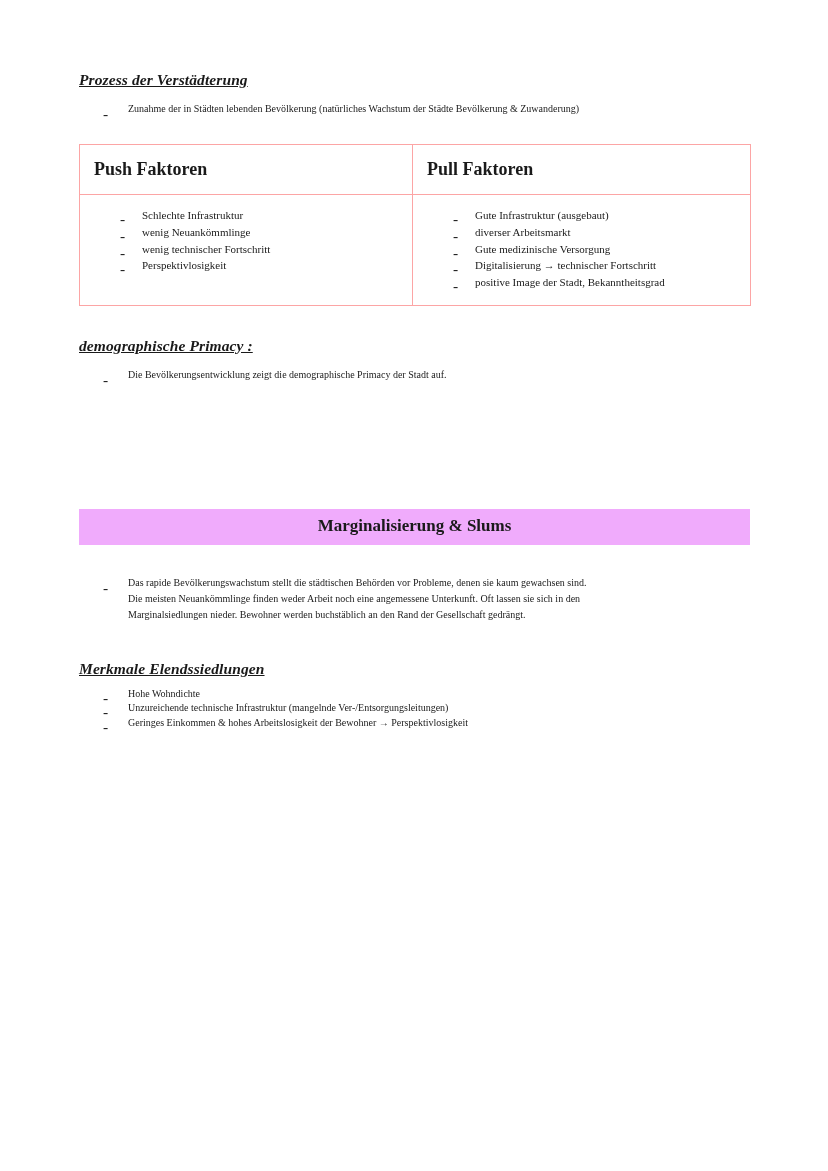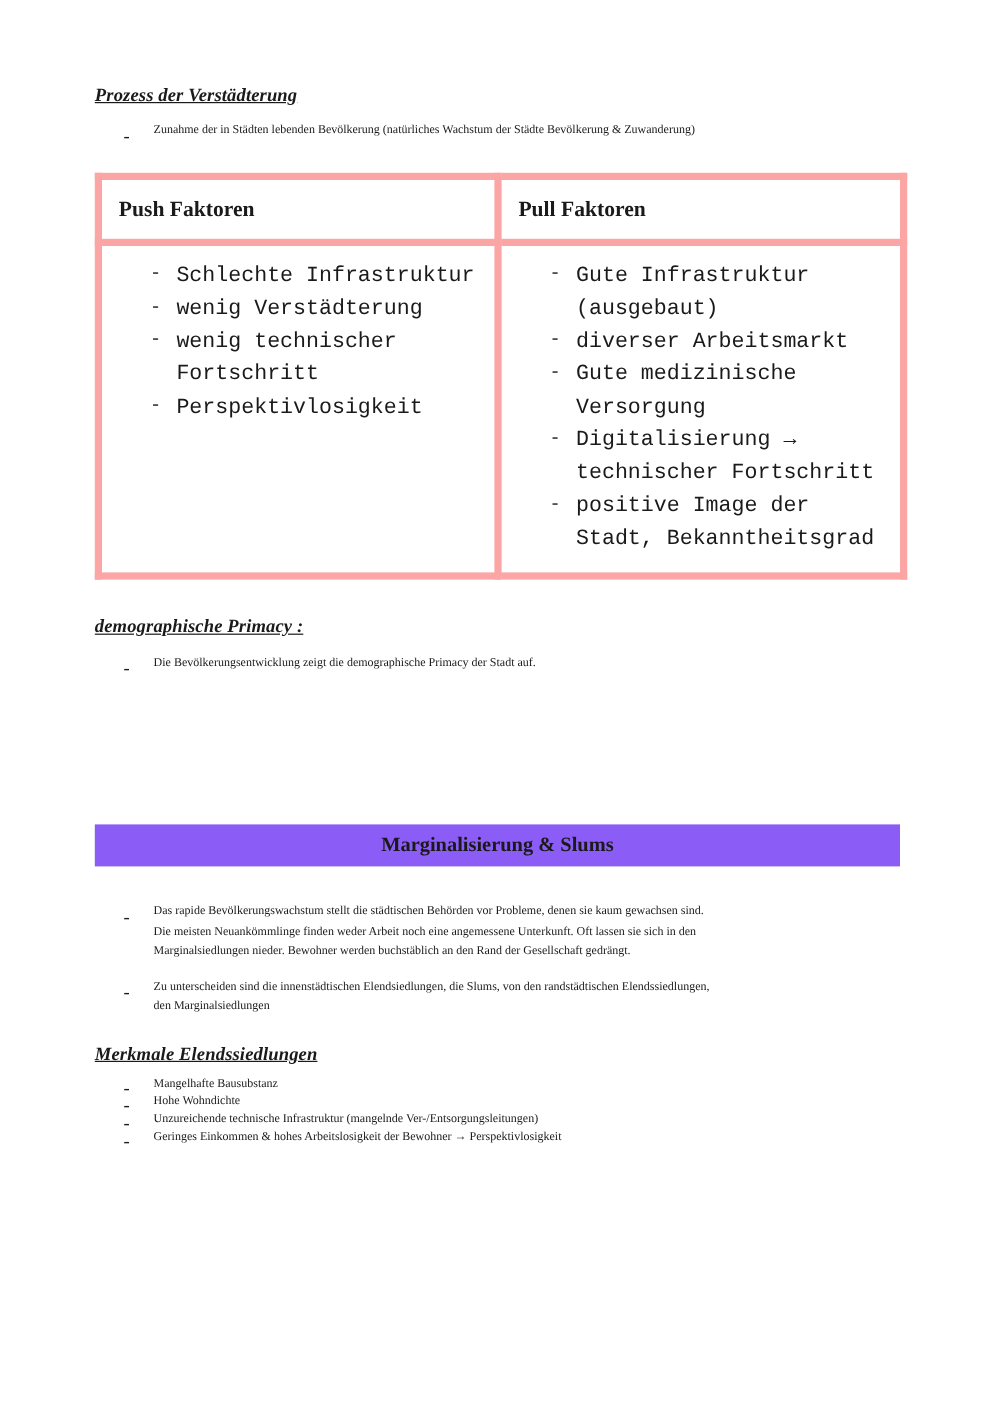--- a/index.html
+++ b/index.html
@@ -81,51 +81,50 @@
   .gap-64 { height: 64px; }
 
   
   .pp-table {
     width: 671px;
     border-collapse: collapse;
     table-layout: fixed;
     margin: 0;
   }
   .pp-table td {
-    border: 6px solid #fca5a5;
+    border: 1px solid #fca5a5;
     vertical-align: top;
     padding: 0;
   }
   .pp-table .col-a { width: 333px; }
   .pp-table .col-b { width: 338px; }
 
   .th-cell {
     padding: 14px 0 14px 14px;
     font-weight: bold;
     font-size: 18px;
     line-height: 1.2;
   }
   .td-cell {
     padding: 12px 8px 14px 0;
   }
   .td-cell .blist > li {
     padding-left: 62px;
     line-height: 1.52;
-    font-size: 18px;
-    font-family: Liberation Mono, monospace;
+    font-size: 11px;
   }
   .td-cell .blist > li::before {
     left: 40px;
     line-height: 1.52;
   }
 
   
   .banner {
     width: 671px;
-    background: #8b5cf6;
+    background: #f0abfc;
     text-align: center;
     font-weight: bold;
     font-size: 17px;
     line-height: 1.2;
     padding: 7px 0 8px;
     box-sizing: border-box;
   }
 
   .ital { font-style: italic; }
 </style>
@@ -156,21 +155,21 @@
         </td>
         <td>
           <div class="th-cell">Pull Faktoren</div>
         </td>
       </tr>
       <tr>
         <td>
           <div class="td-cell">
             <ul class="blist">
               <li>Schlechte Infrastruktur</li>
-              <li>wenig Verstädterung</li>
+              <li>wenig Neuankömmlinge</li>
               <li>wenig technischer Fortschritt</li>
               <li>Perspektivlosigkeit</li>
             </ul>
           </div>
         </td>
         <td>
           <div class="td-cell">
             <ul class="blist">
               <li>Gute Infrastruktur (ausgebaut)</li>
               <li>diverser Arbeitsmarkt</li>
@@ -211,31 +210,27 @@
   <div class="banner">Marginalisierung &amp; Slums</div>
 
   <div class="gap-30"></div>
 
   <ul class="blist">
     <li>Das rapide Bevölkerungswachstum stellt die städtischen Behörden vor Probleme, denen sie kaum gewachsen sind. Die meisten Neuankömmlinge finden weder Arbeit noch eine angemessene Unterkunft. Oft lassen sie sich in den Marginalsiedlungen nieder. Bewohner werden buchstäblich an den Rand der Gesellschaft gedrängt.</li>
   </ul>
 
   <div class="gap-14"></div>
 
-  <ul class="blist">
-    <li>Zu unterscheiden sind die innenstädtischen Elendsiedlungen, die Slums, von den randstädtischen Elendssiedlungen, den Marginalsiedlungen</li>
-  </ul>
 
   <div class="gap-22"></div>
 
   <h2 class="sec-head">Merkmale Elendssiedlungen</h2>
 
   <div class="gap-8"></div>
 
   <ul class="blist tight">
-    <li>Mangelhafte Bausubstanz</li>
     <li>Hohe Wohndichte</li>
     <li>Unzureichende technische Infrastruktur (mangelnde Ver-/Entsorgungsleitungen)</li>
     <li>Geringes Einkommen &amp; hohes Arbeitslosigkeit der Bewohner → Perspektivlosigkeit</li>
 
   </ul>
 
 </div>
 
 </body></html>

